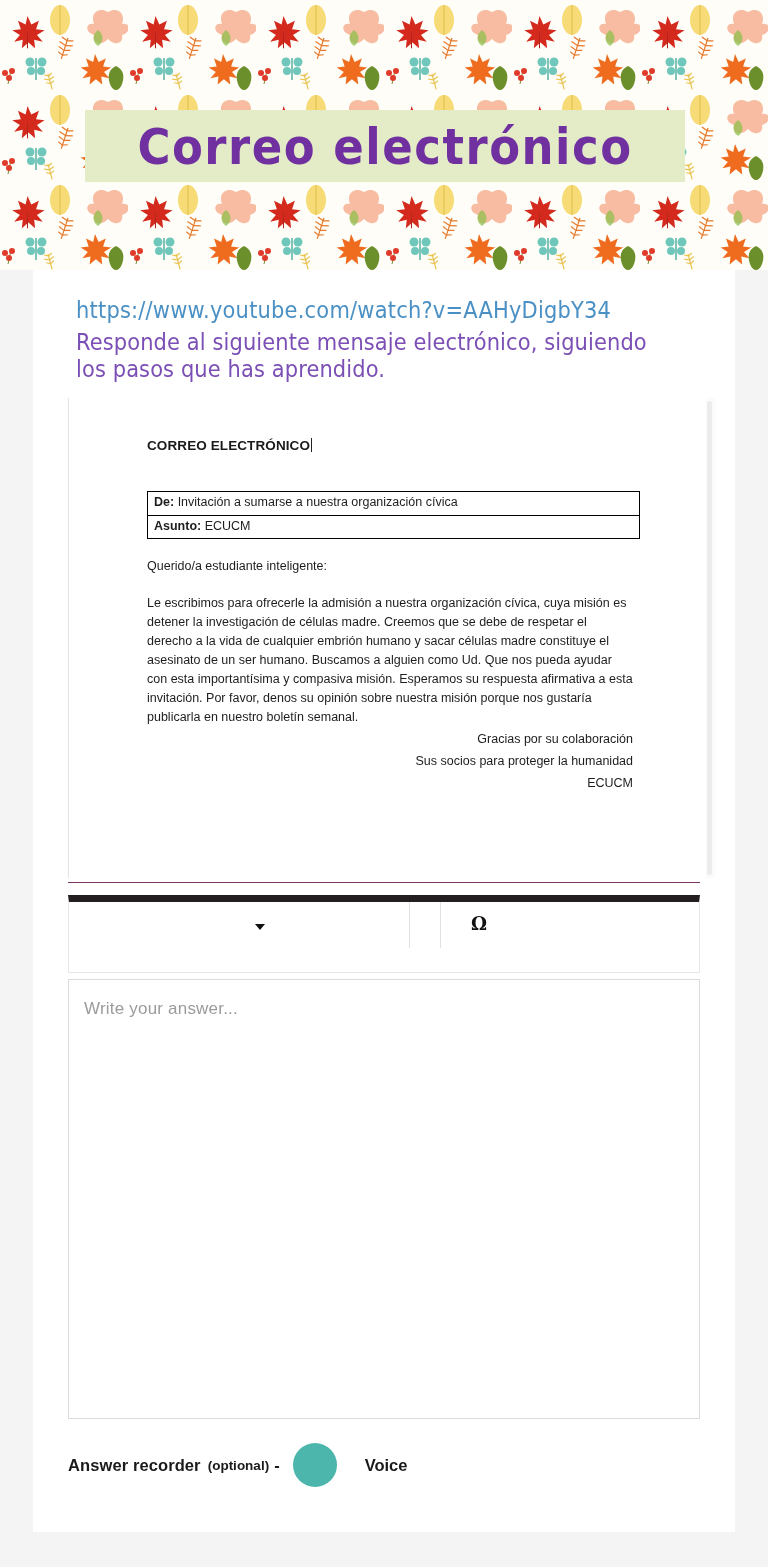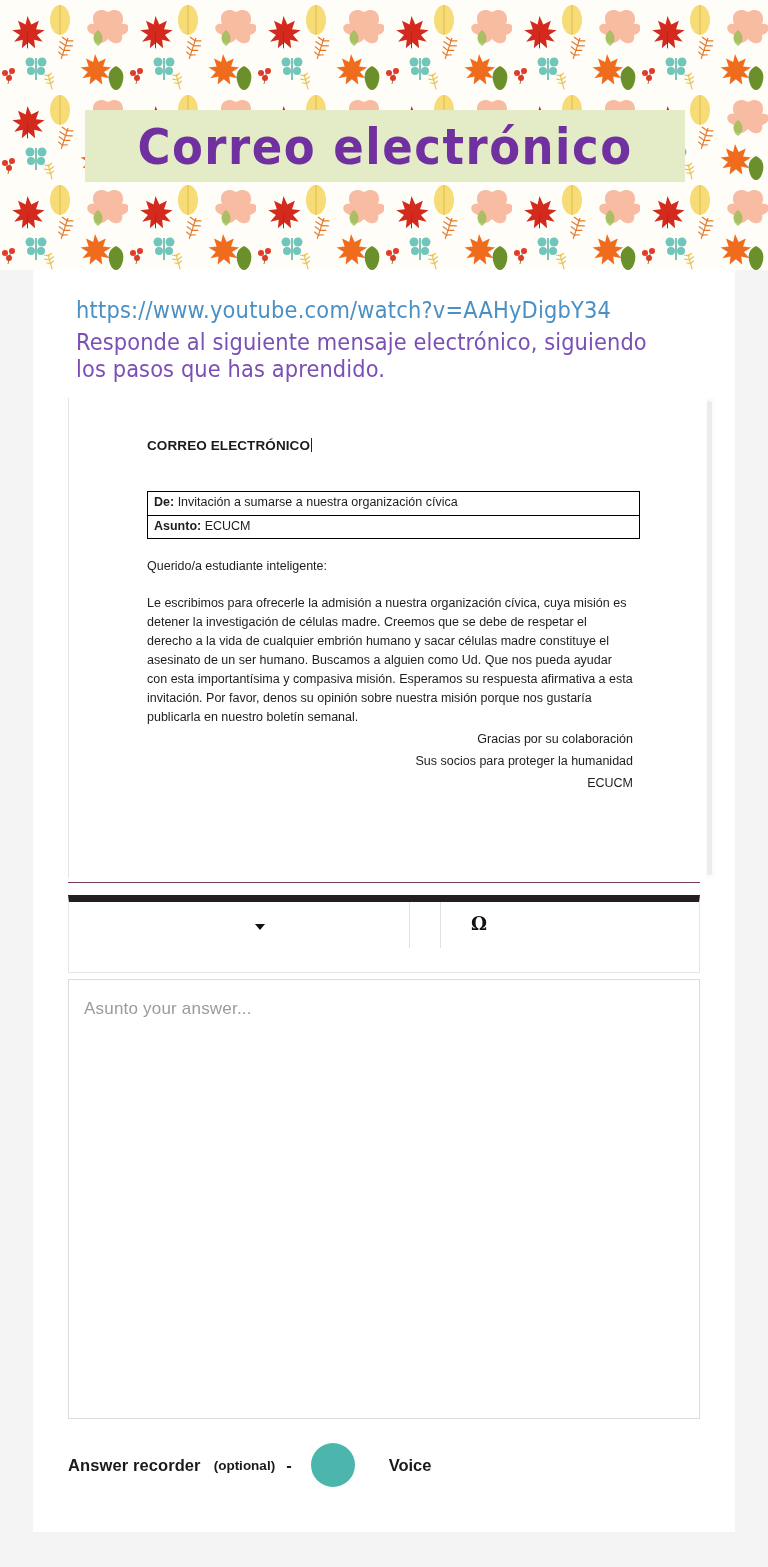--- a/index.html
+++ b/index.html
@@ -206,21 +206,21 @@
     font-size: 17px;
     color: #9b9b9b;
     letter-spacing: 0.2px;
   }
 
   
   .recorder {
     position: absolute;
     left: 35px; top: 1172px;
     width: 600px; height: 46px;
-    display: flex; align-items: center; gap: 6px;
+    display: flex; align-items: center;
   }
   .rec-label {
     font-size: 16.5px;
     font-weight: 700;
     color: #1a1a1a;
     letter-spacing: 0.1px;
   }
   .rec-opt {
     font-size: 13.5px;
     font-weight: 700;
@@ -360,21 +360,21 @@
     <div class="toolbar">
       <div class="tb-row">
         <div class="tb-caret"></div>
         <div class="tb-div d1"></div>
         <div class="tb-div d2"></div>
         <div class="tb-omega">Ω</div>
       </div>
     </div>
 
     <div class="answer-box">
-      <div class="answer-ph">Asunto your answer...</div>
+      <div class="answer-ph">Write your answer...</div>
     </div>
 
     <div class="recorder">
       <span class="rec-label">Answer recorder</span>
       <span class="rec-opt">(optional)</span>
       <span class="rec-dash">-</span>
       <div class="rec-circle"></div>
       <span class="rec-voice">Voice</span>
     </div>
 

